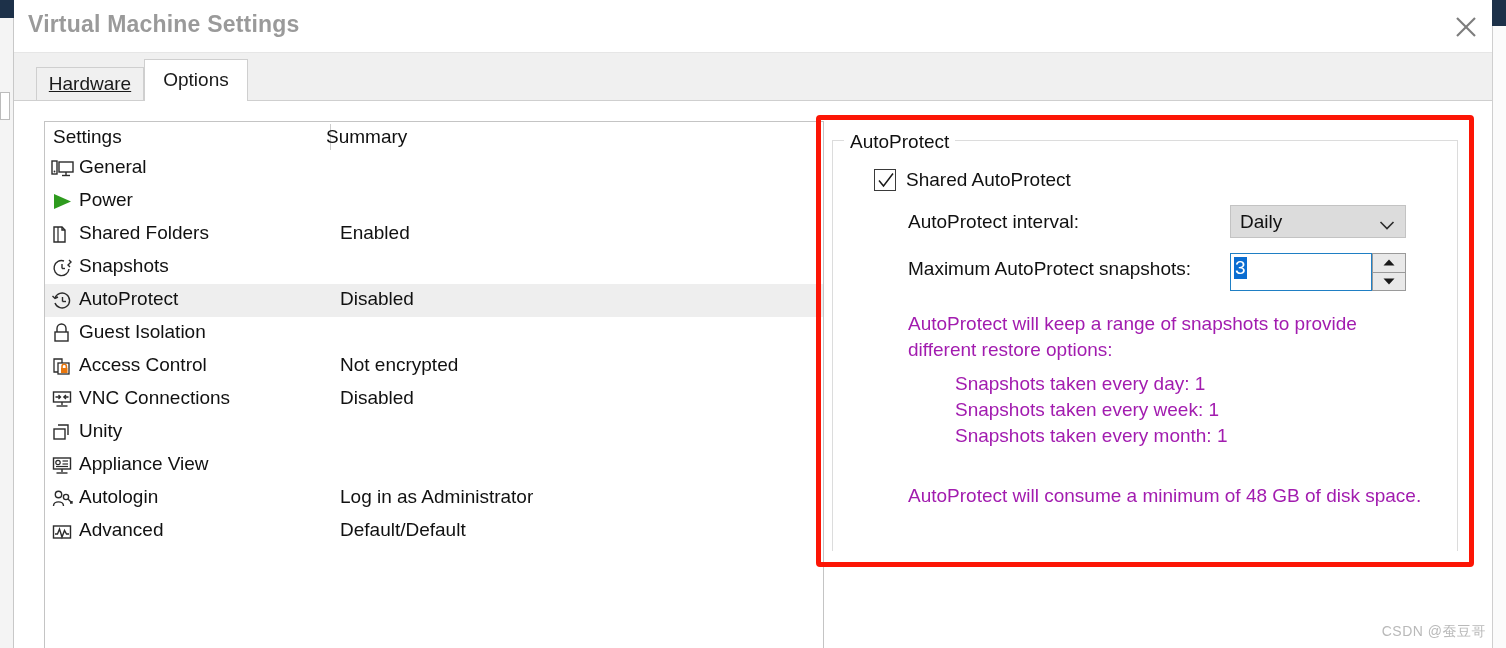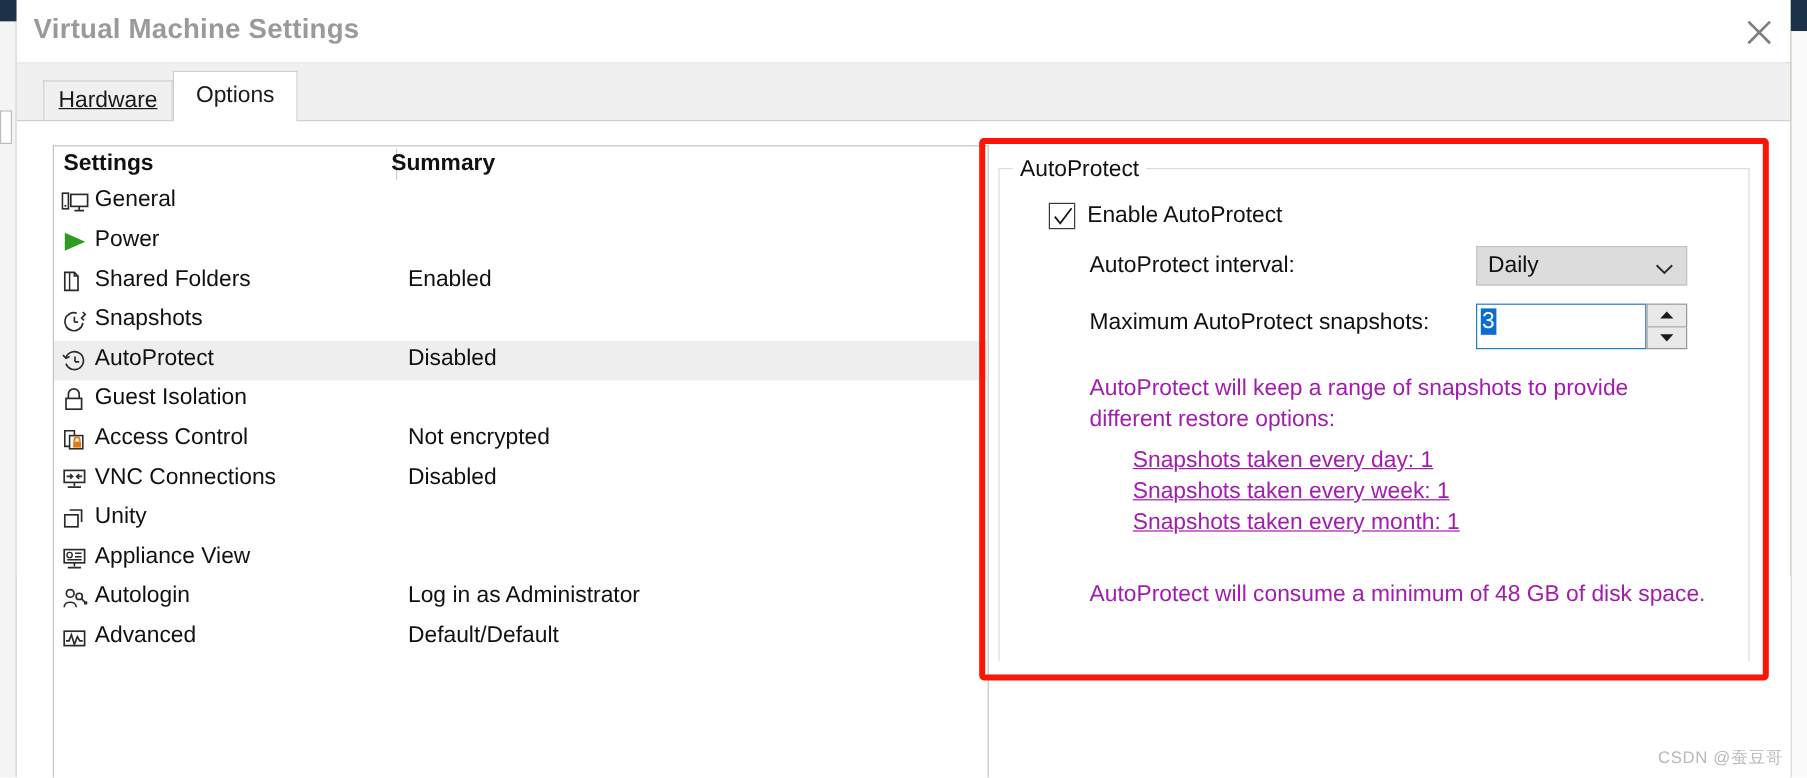--- a/index.html
+++ b/index.html
@@ -89,21 +89,21 @@
   }
 
   
   .list-box {
     position: absolute; left: 30px; top: 20px; width: 780px; height: 528px;
     border: 1px solid #c4c4c4; border-bottom: none;
     background: #ffffff;
     overflow: hidden;
   }
   .list-header {
-    position: relative; height: 30px; width: 100%; font-weight: bold;
+    position: relative; height: 30px; width: 100%;
   }
   .list-header .h-settings {
     position: absolute; left: 8px; top: 4px; font-size: 19px; color: #111;
   }
   .list-header .h-summary {
     position: absolute; left: 281px; top: 4px; font-size: 19px; color: #111;
   }
   .header-divider {
     position: absolute; left: 285px; top: 2px; width: 1px; height: 26px;
     background: #cccccc;
@@ -194,21 +194,21 @@
     flex: 1; background: #e9e9e9; border: 1px solid #9a9a9a;
     display: flex; align-items: center; justify-content: center; cursor: pointer;
   }
   .spin-btn + .spin-btn { border-top: none; }
 
   .desc {
     position: absolute; left: 76px; font-size: 19px; color: #a21caf;
     line-height: 26px; width: 520px;
   }
   .desc-main { top: 180px; }
-  .desc-indent { top: 240px; left: 112px; text-decoration: underline; }
+  .desc-indent { top: 240px; left: 123px; }
   .desc-consume { top: 352px; width: 520px; }
 
   .watermark {
     position: absolute; right: 20px; bottom: 7px;
     font-size: 14px; color: #b9b9b9;
     white-space: nowrap; letter-spacing: 0.5px;
   }
 </style>
 </head>
 <body>
@@ -414,21 +414,21 @@
       <div class="group-panel">
         <div class="group-border"></div>
         <div class="group-legend">AutoProtect</div>
 
         <div class="checkrow">
           <span class="checkbox">
             <svg width="18" height="18" viewBox="0 0 18 18">
               <polyline points="2,8.5 6.5,14 16,1.5" fill="none" stroke="#1a1a1a" stroke-width="1.5"></polyline>
             </svg>
           </span>
-          <span class="lbl">Enable AutoProtect</span>
+          <span class="lbl">Shared AutoProtect</span>
         </div>
 
         <div class="field-label lbl-interval">AutoProtect interval:</div>
         <div class="combo">
           <span class="val">Daily</span>
           <span class="chev">
             <svg width="16" height="11" viewBox="0 0 16 11">
               <polyline points="1.5,2 8,8.5 14.5,2" fill="none" stroke="#2b2b2b" stroke-width="1.6"></polyline>
             </svg>
           </span>

